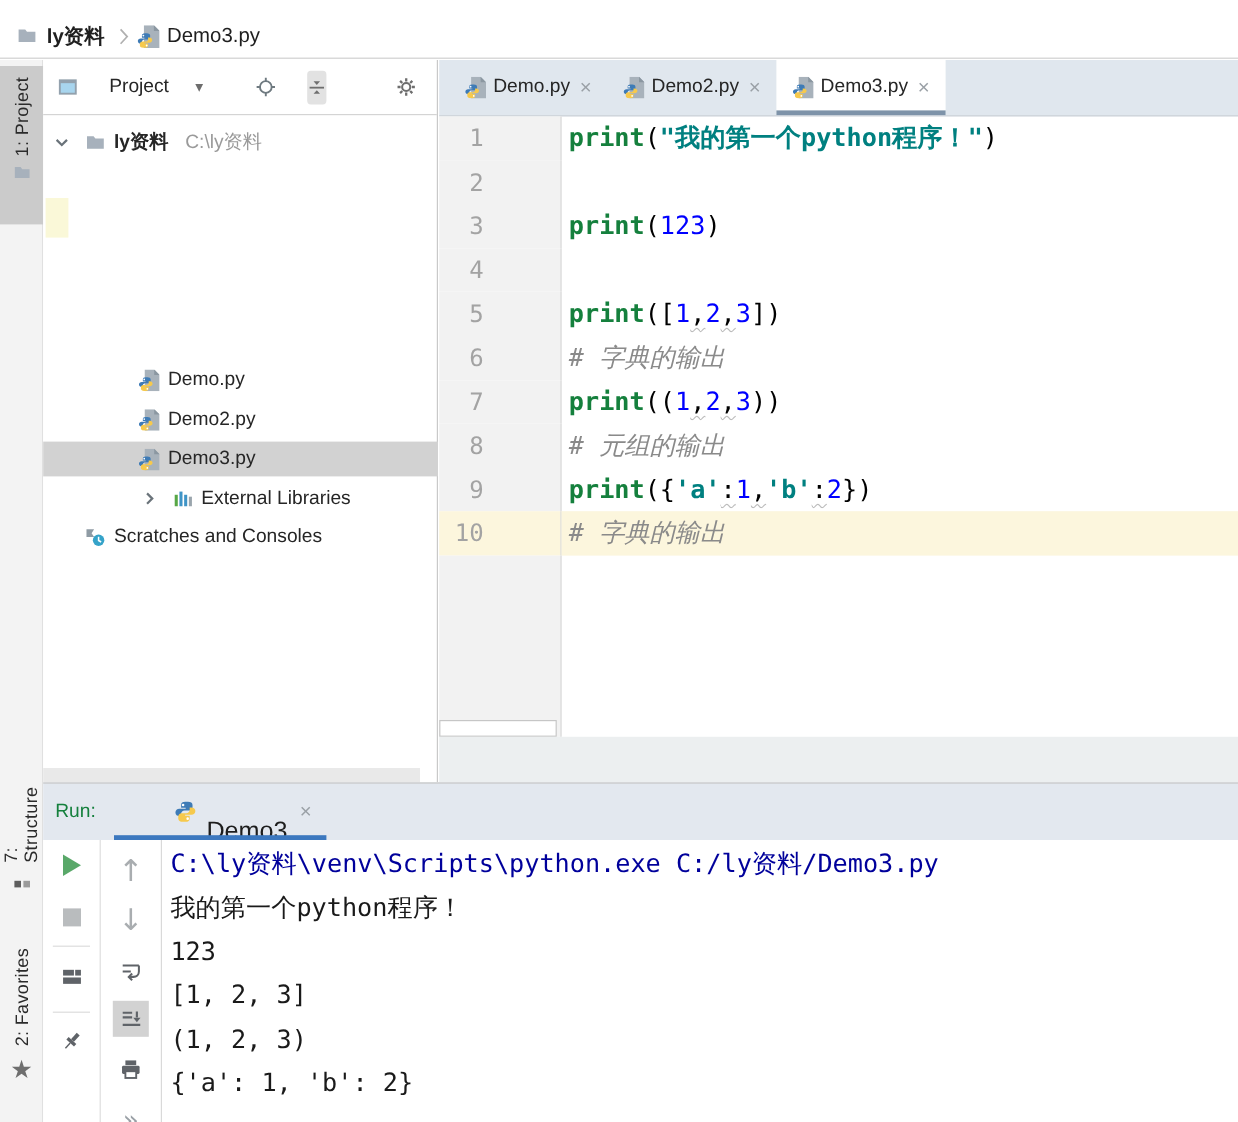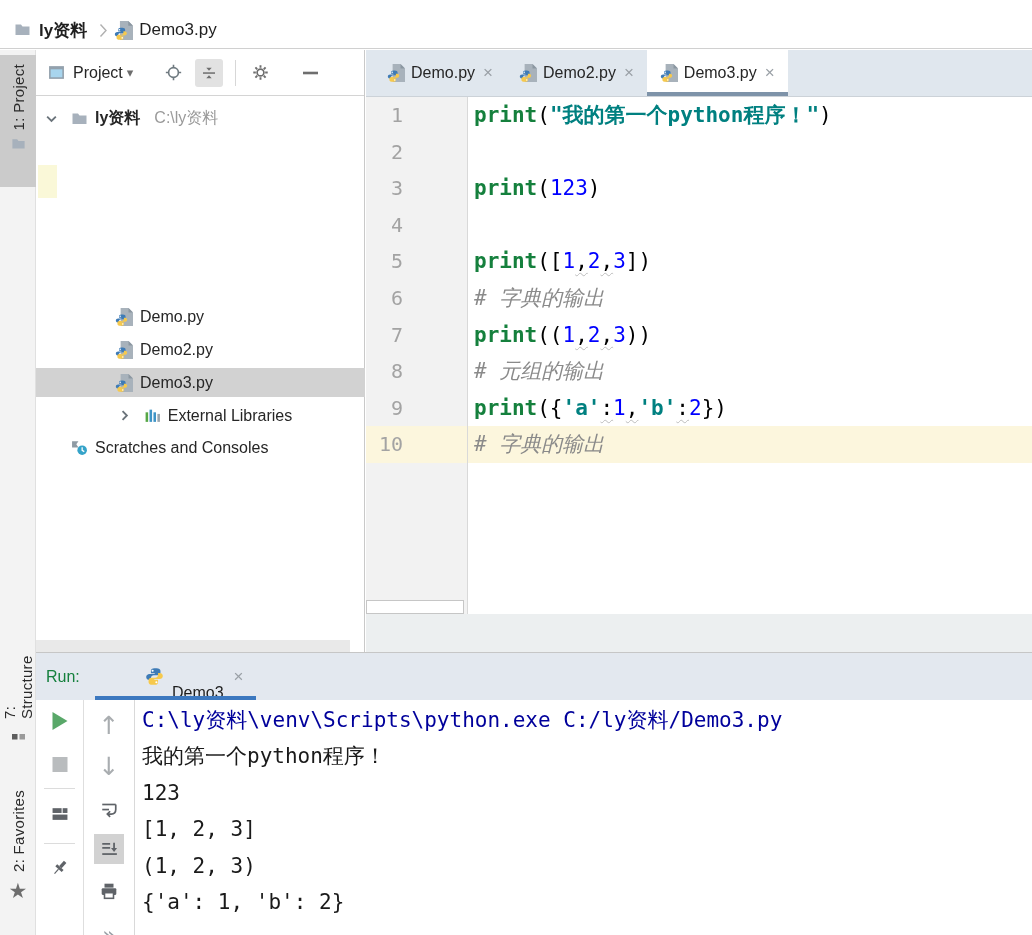--- a/index.html
+++ b/index.html
@@ -34,21 +34,21 @@
   }
   .stripe-btn .s-icon { margin-top:7px; }
 
   
   .project-panel {
     position:absolute; left:36px; top:50px; width:329px; height:602px;
     background:#fff; border-right:1px solid #c9c9c9;
   }
   .project-toolbar {
     position:absolute; left:0; top:0; width:100%; height:46px;
-    border-bottom:1px solid #d4d4d4; display:flex; align-items:center; padding-left:12px;
+    border-bottom:1px solid #d4d4d4; display:flex; align-items:center; padding-left:12px;gap:18px;
   }
   .pt-title { font-size:16px; color:#262626; margin:0 4px 0 8px; }
   .pt-arrow { font-size:13px; color:#6d6d6d; margin-right:26px; }
   .icon-box { width:28px; height:28px; display:flex; align-items:center; justify-content:center; margin-right:8px; }
   .icon-box.pressed { background:#e2e2e2; border-radius:3px; }
   .pt-sep { width:1px; height:26px; background:#d7d7d7; margin:0 10px 0 4px; }
   .tree-row { position:absolute; left:0; width:329px; height:29px; display:flex; align-items:center; font-size:16px; }
   .tree-row.selected { background:#d2d2d2; }
   .tr-ind { display:inline-block; }
   .tr-label { margin-left:7px; white-space:pre; }
@@ -96,21 +96,21 @@
   .editor-bottom-strip { position:absolute; left:0; top:564px; width:100%; height:38px; background:#eceff0; }
 
   
   .run-panel { position:absolute; left:36px; top:652px; width:996px; height:283px; background:#fff; }
   .run-header {
     position:absolute; left:0; top:0; width:100%; height:48px;
     background:#e3e8ef; border-top:1px solid #c6c6c6; display:flex; align-items:center;
   }
   .run-label { font-size:16px; color:#15803d; margin-left:10px; }
   .run-tab { display:flex; align-items:center; position:absolute; left:59px; top:0; height:100%; padding:0 12px 0 50px; }
-  .run-tab-label { font-size:16px; color:#1d1d1d; margin-left:8px;margin-top:33px; }
+  .run-tab-label { font-size:21px; color:#1d1d1d; margin-left:8px;margin-top:33px; }
   .run-tab .tab-close { color:#9aa0a6; font-size:17px; margin-left:10px; }
   .run-tab::after { content:""; position:absolute; left:0; right:0; bottom:0; height:4px; background:#3c78bf; }
 
   .run-col1 { position:absolute; left:0; top:48px; width:48px; height:235px; border-right:1px solid #dedede; }
   .run-col2 { position:absolute; left:48px; top:48px; width:51px; height:235px; border-right:1px solid #d9d9d9; }
   .rc-icon { position:absolute; left:50%; transform:translateX(-50%); display:flex; align-items:center; justify-content:center; }
   .rc-div { position:absolute; left:8px; right:8px; height:1px; background:#dcdcdc; }
   .play-tri { width:0; height:0; border-top:9px solid transparent; border-bottom:9px solid transparent; border-left:15px solid #59a869; }
   .stop-sq { width:15px; height:15px; background:#b9bcbe; }
   .arrow-glyph { font-size:25px; color:#a9adb0; font-family:"DejaVu Sans", sans-serif; line-height:1; }

